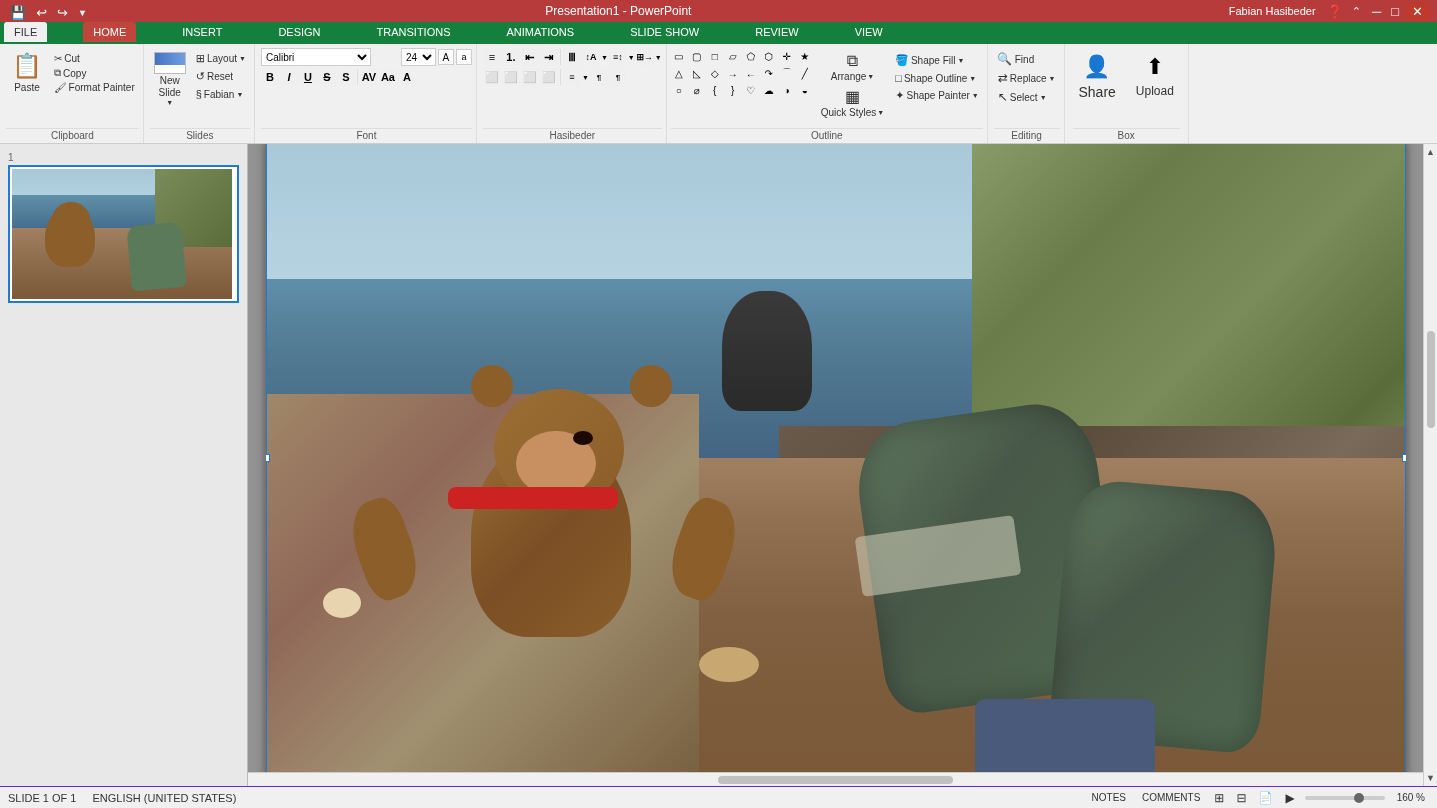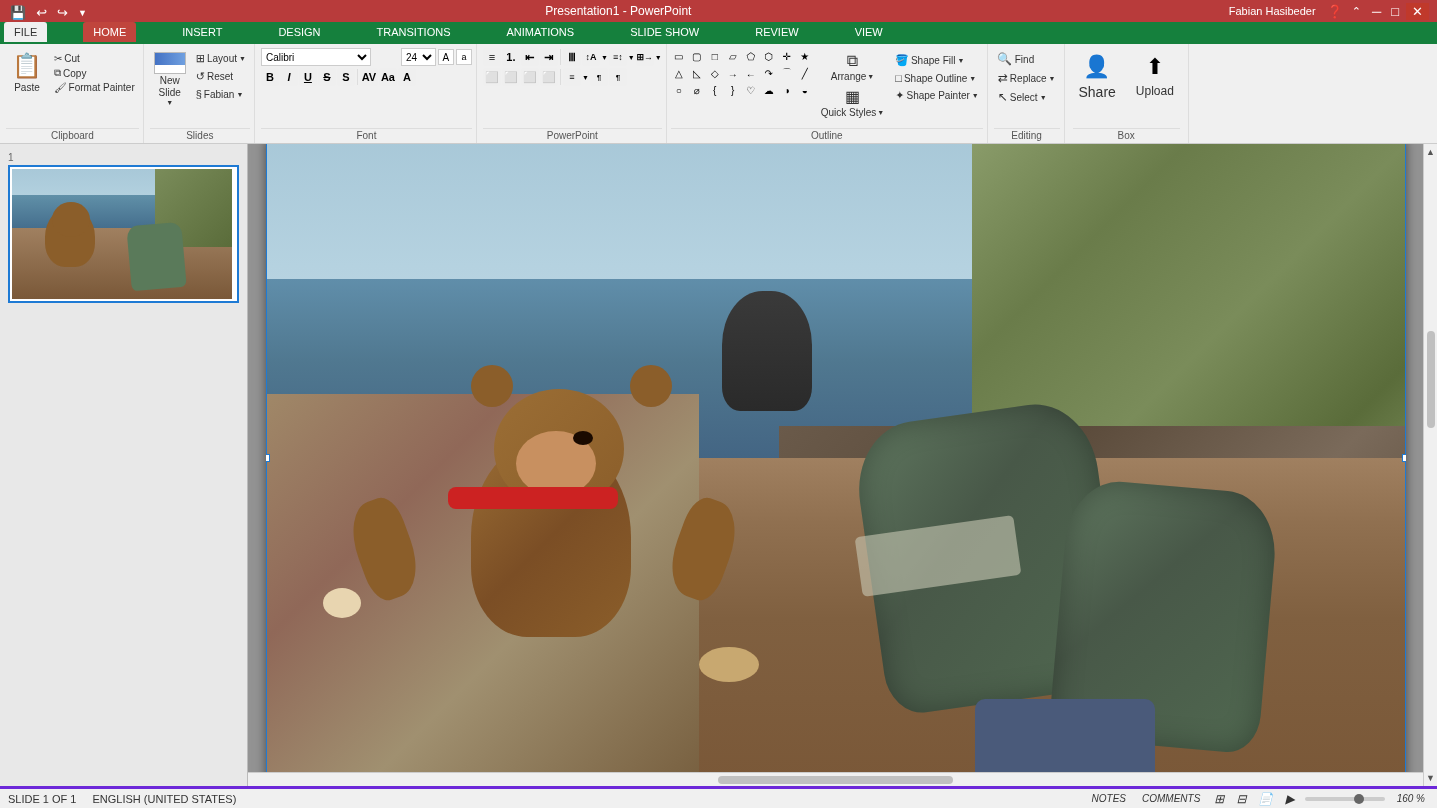--- a/index.html
+++ b/index.html
@@ -372,21 +372,21 @@
         <button class="format-btn">⬜</button>
         <button class="format-btn">⬜</button>
         <button class="format-btn">⬜</button>
         <div style="width:1px; background:#ddd; height:16px; margin:0 1px;"></div>
         <button class="format-btn" style="font-size:9px;">≡</button>
         <span style="font-size:7px; cursor:pointer;">▼</span>
         <button class="format-btn" style="font-size:8px;">¶</button>
         <button class="format-btn" style="font-size:8px;">¶</button>
       </div>
     </div>
-    <div class="ribbon-group-label" style="font-size:10px; color:#555; text-align:center; margin-top:2px; border-top:1px solid #ddd; padding-top:1px;">PowerPoint</div>
+    <div class="ribbon-group-label" style="font-size:10px; color:#555; text-align:center; margin-top:2px; border-top:1px solid #ddd; padding-top:1px;">Hasibeder</div>
   </div>
 
   <div class="ribbon-group" style="display:flex; flex-direction:column; border-right:1px solid #ddd; padding:4px 4px 2px 4px; min-width:200px;">
     <div style="display:flex; flex-direction:row; align-items:flex-start; flex:1; gap:3px;">
 
       <div style="display:flex; flex-direction:column; gap:1px;">
         <div style="display:grid; grid-template-columns:repeat(8,17px); gap:1px;">
           <div class="shape-icon">▭</div>
           <div class="shape-icon">▢</div>
           <div class="shape-icon">□</div>
@@ -580,26 +580,26 @@
   </div>
 
   <div style="width:14px; background:#f0f0f0; border-left:1px solid #ccc; position:relative; display:flex; flex-direction:column; align-items:center;">
     <div style="font-size:9px; padding:3px; cursor:pointer; color:#555;">▲</div>
     <div style="width:8px; height:15%; background:#c0c0c0; border-radius:4px; margin:auto;"></div>
     <div style="font-size:9px; padding:3px; cursor:pointer; color:#555; margin-top:auto;">▼</div>
   </div>
 
 </div>
 
-<div id="statusbar" style="height:22px; background:#f0f0f0; border-top:3px solid #6d28d9; display:flex; align-items:center; justify-content:space-between; padding:0 8px; font-size:11px; color:#333;">
+<div id="statusbar" style="height:22px; background:#f0f0f0; border-top:1px solid #6d28d9; display:flex; align-items:center; justify-content:space-between; padding:0 8px; font-size:11px; color:#333;">
   <div style="display:flex; gap:16px; align-items:center;">
     <span>SLIDE 1 OF 1</span>
     <span>ENGLISH (UNITED STATES)</span>
   </div>
-  <div style="display:flex; gap:8px; align-items:center;font-style:italic;">
+  <div style="display:flex; gap:8px; align-items:center;">
     <span style="cursor:pointer; padding:1px 4px; font-size:10px;">NOTES</span>
     <span style="cursor:pointer; padding:1px 4px; font-size:10px;">COMMENTS</span>
     <div style="cursor:pointer; font-size:12px; padding:0 2px;">⊞</div>
     <div style="cursor:pointer; font-size:12px; padding:0 2px;">⊟</div>
     <div style="cursor:pointer; font-size:12px; padding:0 2px;">📄</div>
     <div style="cursor:pointer; font-size:12px; padding:0 2px;">▶</div>
     <div style="width:80px; height:4px; background:#ccc; border-radius:2px; position:relative; cursor:pointer;">
       <div style="width:10px; height:10px; background:#666; border-radius:50%; position:absolute; top:-3px; left:62%; cursor:pointer;"></div>
     </div>
     <span style="cursor:pointer; font-size:10px; padding:0 4px;">160 %</span>

